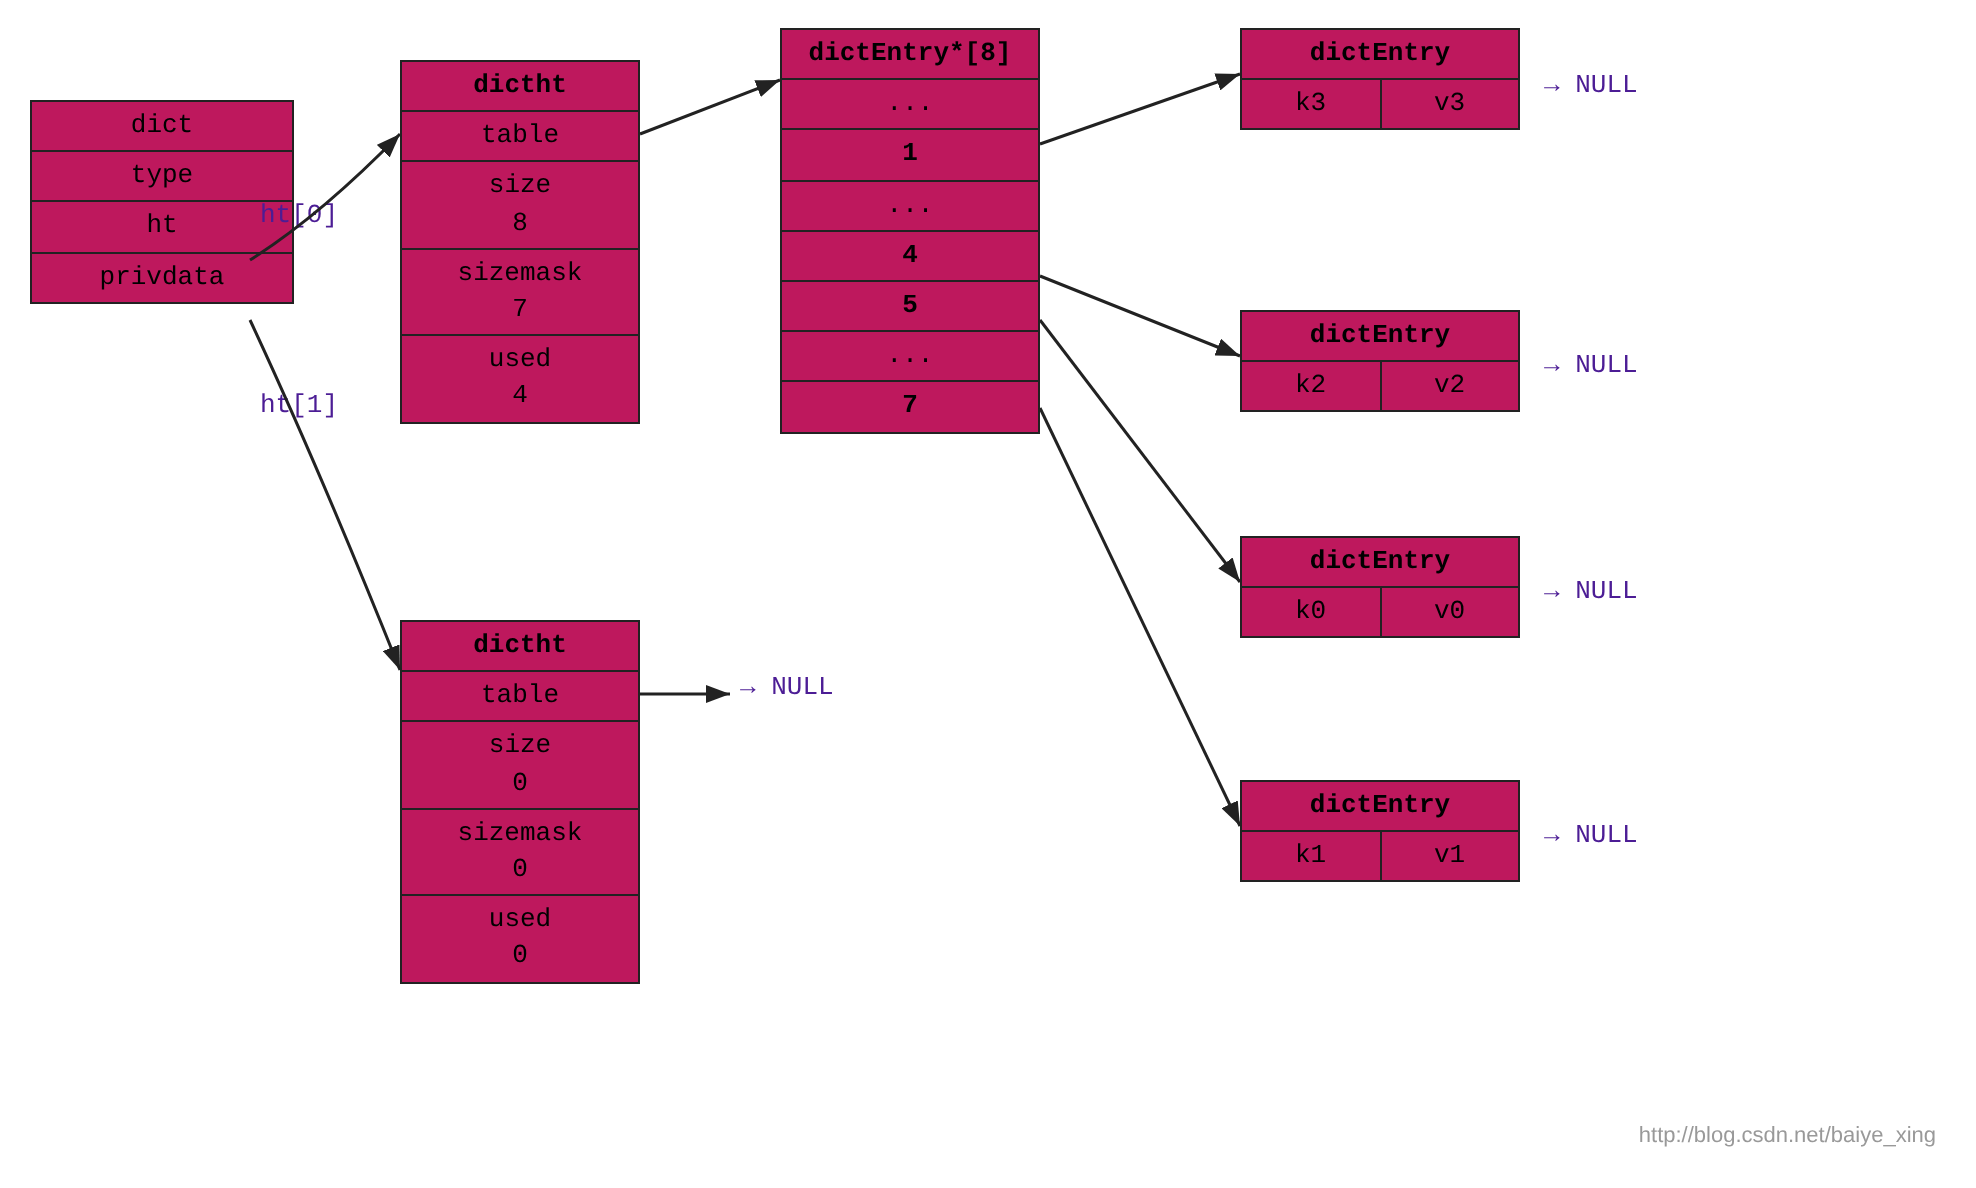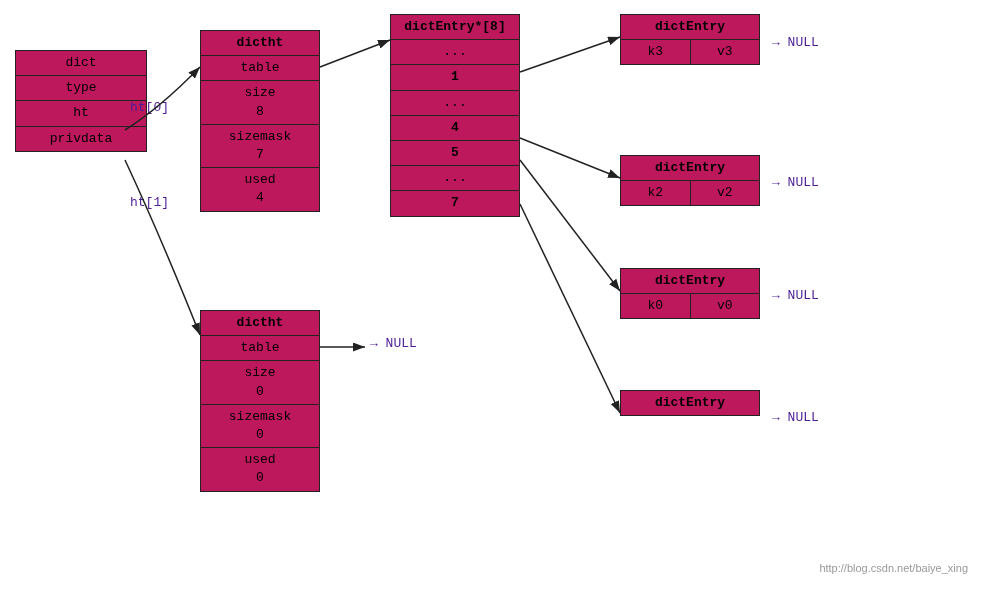--- a/index.html
+++ b/index.html
@@ -125,20 +125,24 @@
   <div class="box" style="left:620px; top:268px; width:140px;">
     <div class="box-cell bold">dictEntry</div>
     <div style="display:flex; border-bottom:0;">
       <div class="box-cell" style="flex:1; border-right:1.5px solid #222; border-bottom:0;">k0</div>
       <div class="box-cell" style="flex:1; border-bottom:0;">v0</div>
     </div>
   </div>
 
   <div class="box" style="left:620px; top:390px; width:140px;">
     <div class="box-cell bold">dictEntry</div>
+    <div style="display:flex; border-bottom:0;">
+      <div class="box-cell" style="flex:1; border-right:1.5px solid #222; border-bottom:0;">k1</div>
+      <div class="box-cell" style="flex:1; border-bottom:0;">v1</div>
+    </div>
   </div>
 
   <div class="label" style="left:772px; top:35px;">→ NULL</div>
   <div class="label" style="left:772px; top:175px;">→ NULL</div>
   <div class="label" style="left:772px; top:288px;">→ NULL</div>
   <div class="label" style="left:772px; top:410px;">→ NULL</div>
 
   <div class="label" style="left:370px; top:336px;">→ NULL</div>
 
   <svg class="arrows">

